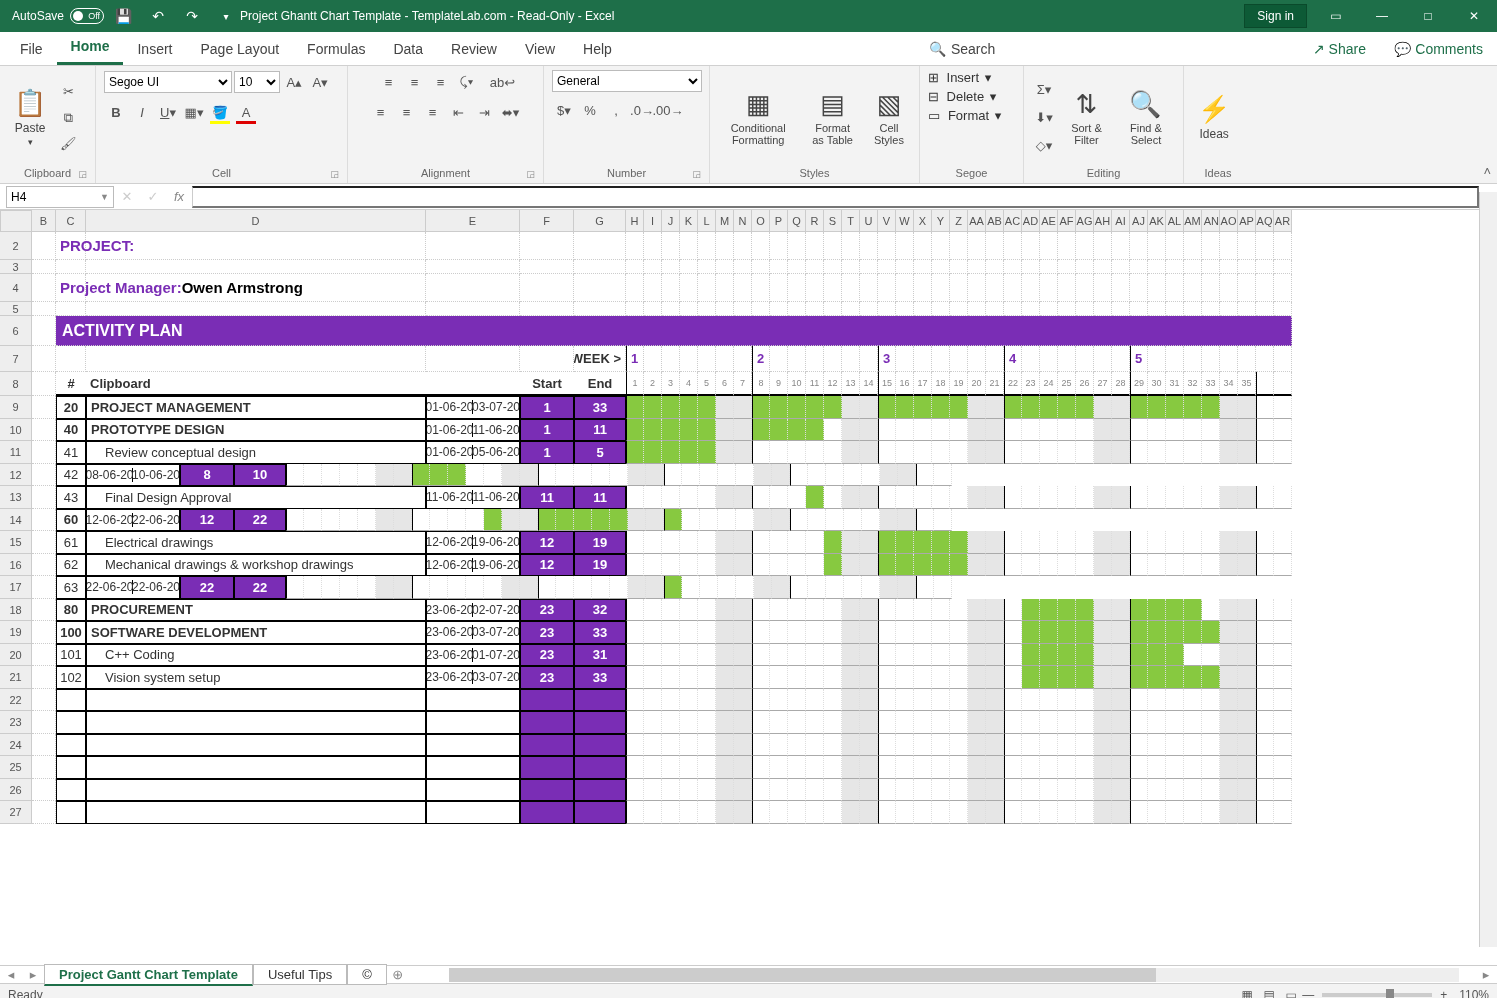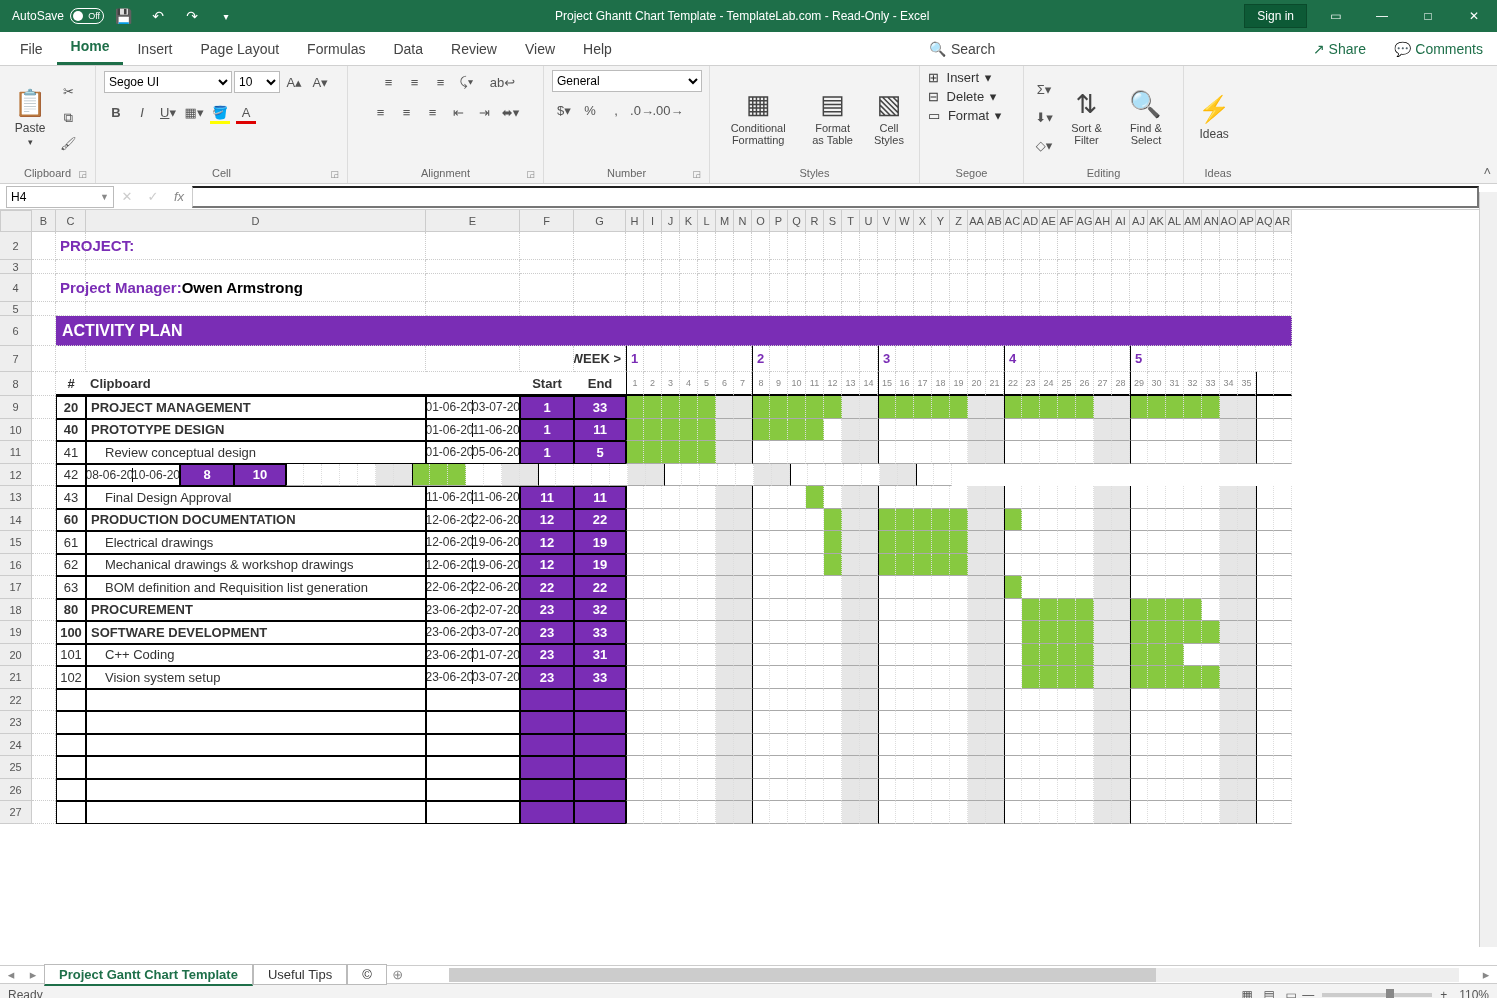--- a/index.html
+++ b/index.html
@@ -1,21 +1,21 @@
 <!DOCTYPE html>
 <html><head>
 <meta charset="utf-8">
 <style>
 * { box-sizing: border-box; margin: 0; padding: 0; font-family: "Segoe UI", sans-serif; }
 body { background: #fff; width: 1497px; height: 998px; overflow: hidden; user-select: none; font-size: 13px; color: #333; }
 
 
 .titlebar { height: 32px; background: #1e6f49; display: flex; align-items: center; color: #fff; font-size: 12px; }
 .titlebar .left { display: flex; align-items: center; gap: 6px; padding-left: 12px; }
-.titlebar .center { flex: 1; text-align: center; color: #fff; }
+.titlebar .center { flex: 1; color: #fff; }
 .titlebar .right { display: flex; align-items: center; }
 .autosave { display: flex; align-items: center; gap: 6px; }
 .toggle { width: 34px; height: 16px; border: 1px solid #fff; border-radius: 8px; position: relative; display: flex; align-items: center; justify-content: flex-end; padding-right: 3px; font-size: 9px; }
 .toggle::before { content: ""; position: absolute; left: 2px; width: 10px; height: 10px; background: #fff; border-radius: 50%; }
 .qat-btn { width: 28px; height: 28px; display: flex; align-items: center; justify-content: center; color: #fff; font-size: 14px; }
 .signin { background: #0d5a36; padding: 4px 12px; margin-right: 6px; border: 1px solid #0a4a2b; }
 .win-btn { width: 46px; height: 32px; display: flex; align-items: center; justify-content: center; color: #fff; }
 
 
 .tabs { height: 34px; background: #fff; display: flex; align-items: flex-end; border-bottom: 1px solid #d0d0d0; padding-left: 6px; }
@@ -869,21 +869,20 @@
         <div class="cell gantt-cell" style="width: 18px; height: 22.5px;"></div>
         <div class="cell gantt-cell" style="width: 18px; height: 22.5px;"></div>
         <div class="cell gantt-cell gantt-grey" style="width: 18px; height: 22.5px;"></div>
         <div class="cell gantt-cell gantt-grey" style="width: 18px; height: 22.5px;"></div>
         <div class="cell gantt-cell gantt-weeksep" style="width: 18px; height: 22.5px;"></div>
         <div class="cell gantt-cell" style="width: 18px; height: 22.5px;"></div>
       </div>
       <div class="cellrow" style="height: 22.5px;">
         <div class="cell" style="width: 24px; height: 22.5px;"></div>
         <div class="cell tbl-cell center bold" style="width: 30px; height: 22.5px;">60</div>
-        <div class="cell tbl-cell bold" style="width: 340px; height: 22.5px;">PRODUCTION DOCUMENTATION</div>
         <div class="cell tbl-cell center" style="width: 94px; height: 22.5px; padding: 0px; display: flex;">
           <div style="width: 50%; border-right: 1px solid rgb(0, 0, 0); display: flex; align-items: center; justify-content: center; font-size: 12px;">12-06-20</div>
           <div style="width: 50%; display: flex; align-items: center; justify-content: center; font-size: 12px;">22-06-20</div>
         </div>
         <div class="cell tbl-cell purple-cell" style="width: 54px; height: 22.5px;">12</div>
         <div class="cell tbl-cell purple-cell" style="width: 52px; height: 22.5px;">22</div>
         <div class="cell gantt-cell gantt-weeksep" style="width: 18px; height: 22.5px;"></div>
         <div class="cell gantt-cell" style="width: 18px; height: 22.5px;"></div>
         <div class="cell gantt-cell" style="width: 18px; height: 22.5px;"></div>
         <div class="cell gantt-cell" style="width: 18px; height: 22.5px;"></div>
@@ -1013,21 +1012,20 @@
         <div class="cell gantt-cell" style="width: 18px; height: 22.5px;"></div>
         <div class="cell gantt-cell" style="width: 18px; height: 22.5px;"></div>
         <div class="cell gantt-cell gantt-grey" style="width: 18px; height: 22.5px;"></div>
         <div class="cell gantt-cell gantt-grey" style="width: 18px; height: 22.5px;"></div>
         <div class="cell gantt-cell gantt-weeksep" style="width: 18px; height: 22.5px;"></div>
         <div class="cell gantt-cell" style="width: 18px; height: 22.5px;"></div>
       </div>
       <div class="cellrow" style="height: 22.5px;">
         <div class="cell" style="width: 24px; height: 22.5px;"></div>
         <div class="cell tbl-cell center" style="width: 30px; height: 22.5px;">63</div>
-        <div class="cell tbl-cell" style="width: 340px; height: 22.5px; padding-left: 18px;">BOM definition and Requisition list generation</div>
         <div class="cell tbl-cell center" style="width: 94px; height: 22.5px; padding: 0px; display: flex;">
           <div style="width: 50%; border-right: 1px solid rgb(0, 0, 0); display: flex; align-items: center; justify-content: center; font-size: 12px;">22-06-20</div>
           <div style="width: 50%; display: flex; align-items: center; justify-content: center; font-size: 12px;">22-06-20</div>
         </div>
         <div class="cell tbl-cell purple-cell" style="width: 54px; height: 22.5px;">22</div>
         <div class="cell tbl-cell purple-cell" style="width: 52px; height: 22.5px;">22</div>
         <div class="cell gantt-cell gantt-weeksep" style="width: 18px; height: 22.5px;"></div>
         <div class="cell gantt-cell" style="width: 18px; height: 22.5px;"></div>
         <div class="cell gantt-cell" style="width: 18px; height: 22.5px;"></div>
         <div class="cell gantt-cell" style="width: 18px; height: 22.5px;"></div>

